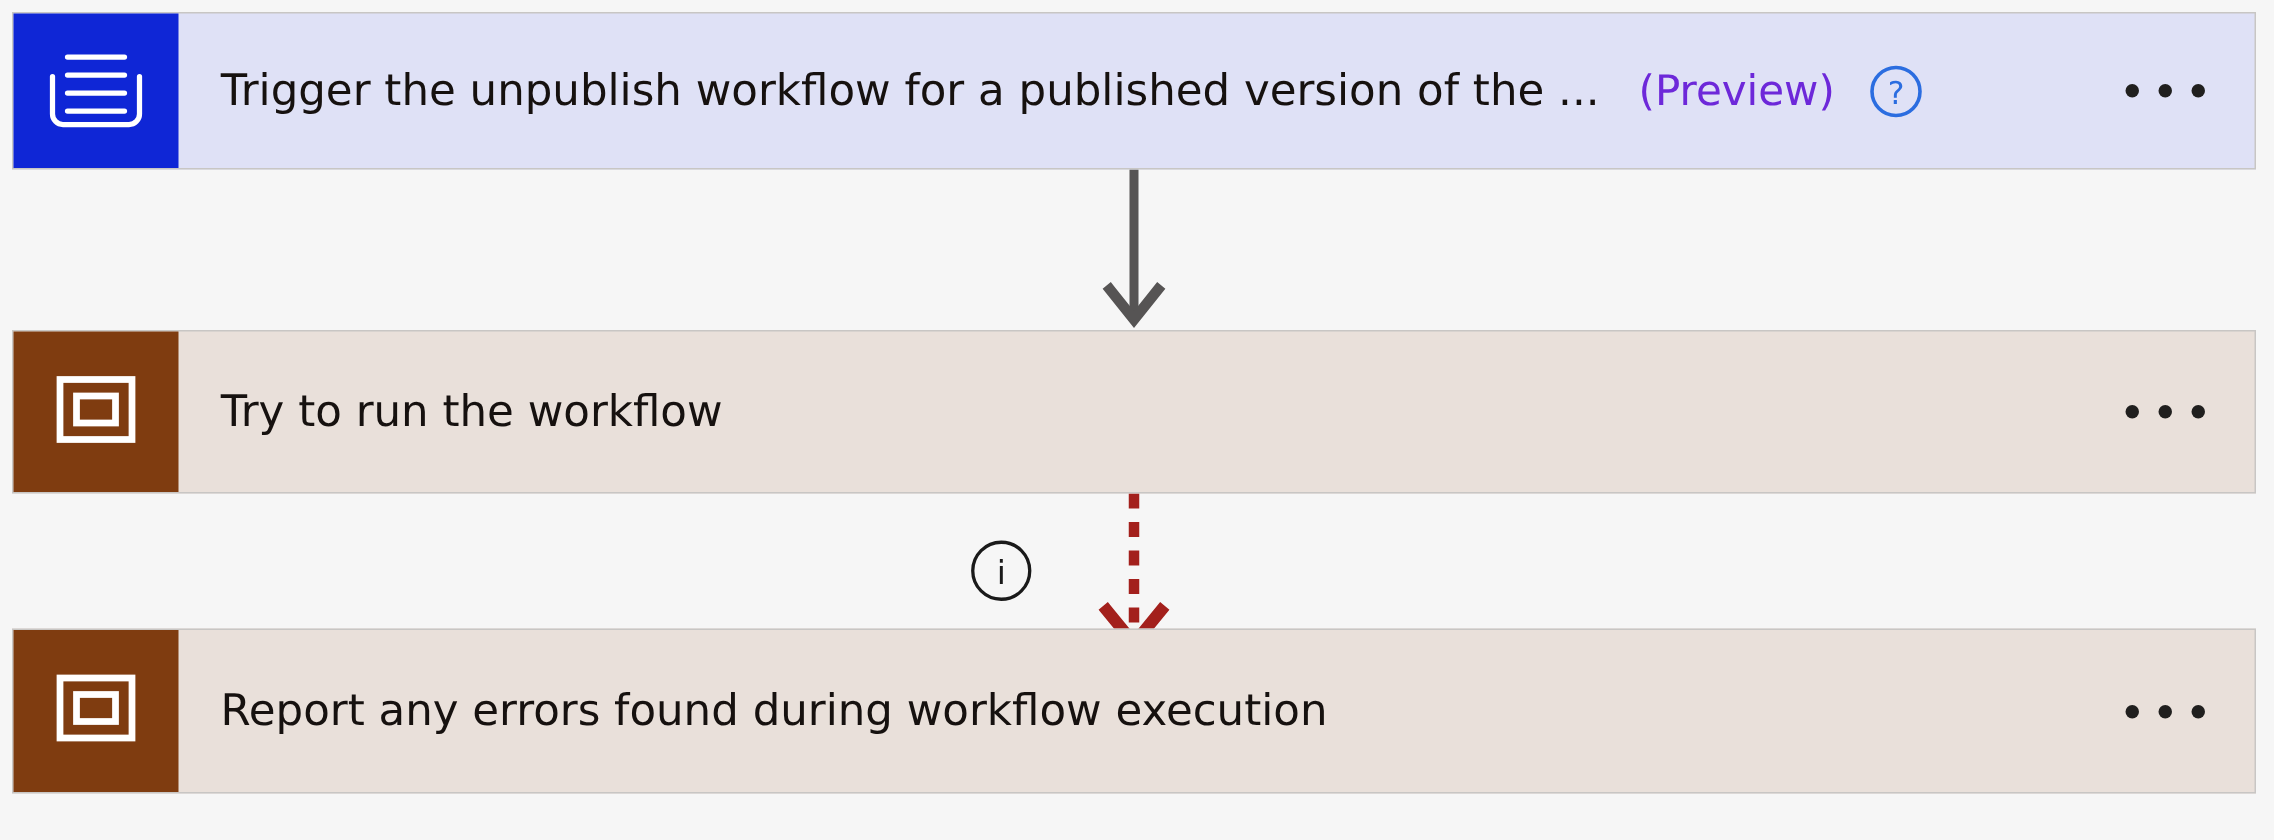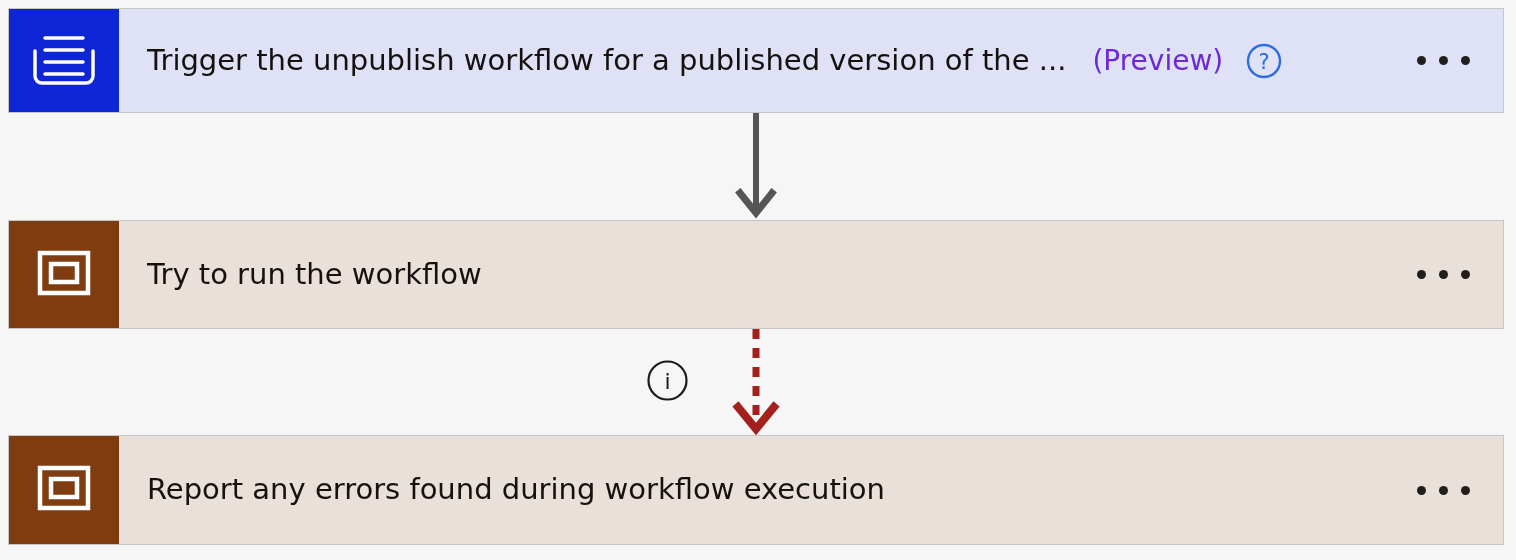--- a/index.html
+++ b/index.html
@@ -35,21 +35,21 @@
     top: 8px;
     height: 105px;
     background: #dfe1f6;
   }
   .card-action-1 {
     top: 220px;
     height: 109px;
     background: #e9e0da;
   }
   .card-action-2 {
-    top: 435px;
+    top: 419px;
     height: 110px;
     background: #e9e0da;
     text-align: center;
   }
 
   
   .icon-tile {
     width: 110px;
     flex: 0 0 110px;
     display: flex;

